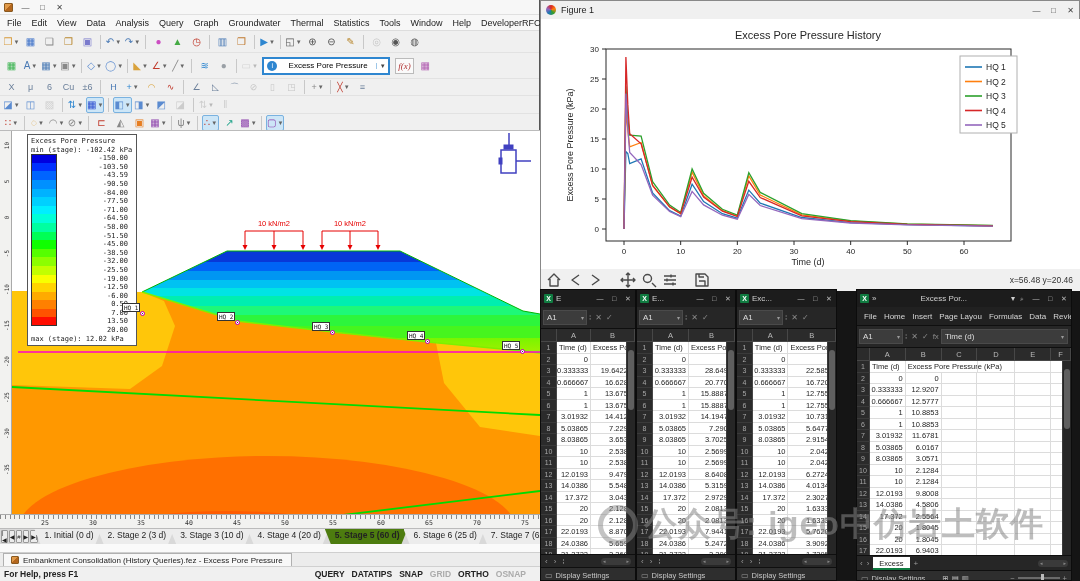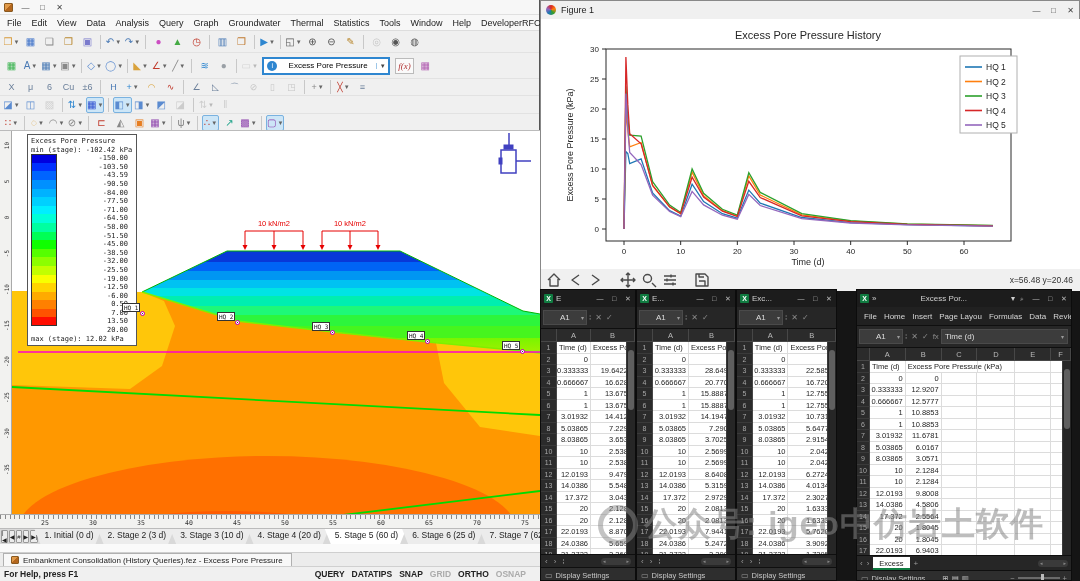--- a/index.html
+++ b/index.html
@@ -42,21 +42,21 @@
   .leg-sw.f{border-top:1px solid #333;} .leg-sw.l{border-bottom:1px solid #333;}
   .leg-lab{flex:1;text-align:right;padding-right:6px;}
   .hq-label{position:absolute;background:#fff;border:1px solid #333;font-family:"DejaVu Sans Mono",monospace;font-size:6px;line-height:7px;padding:0 1px;color:#111;}
   .hq-dot{position:absolute;width:5px;height:5px;border:1px solid #c400c4;border-radius:50%;background:radial-gradient(circle,#333 0 .8px,#fff 1px);}
   .hruler{position:absolute;left:0;top:514px;width:540px;height:14px;background:#f2f2f0;border-top:1px solid #aaa;}
   .hruler .ticks{position:absolute;left:0;top:0;width:540px;height:4px;background:repeating-linear-gradient(90deg,#888 0 1px,transparent 1px 4.8px);}
   .hruler span{position:absolute;top:4px;font-family:"DejaVu Sans Mono",monospace;font-size:6.5px;color:#333;transform:translateX(-50%);}
   .stages{position:absolute;left:0;top:528px;width:540px;height:16px;background:#d9d9d9;display:flex;align-items:stretch;border-top:1px solid #bbb;}
   .snav{width:15px;background:#ececec;border:1px solid #999;border-radius:1px;font-size:6px;display:flex;align-items:center;justify-content:center;color:#222;margin:1px 0 1px 1px;}
   .stage-tab{padding:1px 8px 0 10px;font-size:8.5px;color:#222;background:#ececec;clip-path:polygon(0 0,100% 0,calc(100% - 6px) 100%,6px 100%);margin-left:-4px;white-space:nowrap;}
-  .stage-tab.active{background:#ffffff;font-weight:normal;}
+  .stage-tab.active{background:#4d7c0f;font-weight:bold;}
   .gapstrip{position:absolute;left:0;top:544px;width:540px;height:8px;background:#fafafa;}
   .doctabs{position:absolute;left:0;top:552px;width:540px;height:14px;background:#ececec;border-top:1px solid #cfcfcf;display:flex;align-items:flex-end;}
   .doctab{display:flex;align-items:center;height:13px;background:#f8f8f8;border:1px solid #b0b0b0;border-bottom:none;font-size:8px;color:#222;padding:0 8px 0 3px;margin-left:3px;white-space:nowrap;}
   .doctab .app-ico{width:8px;height:8px;}
   .statusbar{position:absolute;left:0;top:566px;width:540px;height:15px;background:#f0f0f0;border-top:1px solid #d0d0d0;display:flex;align-items:center;font-size:8.5px;color:#222;}
   .statusbar .lft{padding-left:4px;font-weight:bold;}
   .statusbar .tgl{margin-left:auto;display:flex;gap:7px;padding-right:14px;font-weight:bold;}
   .tgl span.off{color:#ababab;}
   
   .mpl{position:absolute;left:540px;top:0;width:540px;height:290px;background:#f0f0f0;border:1px solid #888;}
@@ -72,21 +72,21 @@
   .xlwin{position:absolute;top:289px;height:292px;background:#2b2b2b;overflow:hidden;border:1px solid #0c0c0c;}
   .xl-title{height:17px;background:#1c1c1c;display:flex;align-items:center;color:#cfcfcf;font-size:8px;}
   .xl-ico{width:9px;height:9px;background:#107c41;color:#fff;font-size:7px;font-weight:bold;line-height:9px;text-align:center;margin:0 3px;border-radius:1px;}
   .xl-title .t{white-space:nowrap;overflow:hidden;flex:1;}
   .xl-title .ctr{text-align:center;}
   .xl-btn{width:14px;text-align:center;font-size:7px;color:#bbb;}
   .xl-ribbon{height:19px;background:#212121;display:flex;align-items:center;color:#d6d6d6;font-size:8px;gap:1px;padding-left:4px;border-bottom:1px solid #0f0f0f;}
   .xl-ribbon span{padding:0 3px;white-space:nowrap;}
   .xl-formula{height:22px;background:#262626;display:flex;align-items:center;border-bottom:1px solid #0f0f0f;}
   .namebox{width:44px;height:15px;background:#3c3c3c;color:#ddd;font-size:8px;display:flex;align-items:center;margin-left:2px;border:1px solid #4a4a4a;}
-  .namebox .v{flex:1;padding-left:16px;} .namebox .dd{font-size:6px;color:#999;padding-right:2px;}
+  .namebox .v{flex:1;padding-left:3px;} .namebox .dd{font-size:6px;color:#999;padding-right:2px;}
   .fmico{color:#8a8a8a;font-size:8px;padding:0 2px;}
   .fmval{flex:1;height:15px;background:#3c3c3c;border:1px solid #4a4a4a;color:#ddd;font-size:8px;display:flex;align-items:center;padding:0 3px;margin-right:3px;}
   .fmval .dd{margin-left:auto;font-size:6px;color:#999;}
   .xl-colhdr{height:13px;display:flex;background:#2b2b2b;border-bottom:1px solid #474747;color:#b9b9b9;font-size:7.5px;}
   .xl-colhdr div{border-right:1px solid #474747;display:flex;align-items:center;justify-content:center;}
   .xl-grid{position:relative;background:#fff;overflow:hidden;}
   .xlrow{display:flex;height:11.5px;line-height:11.5px;font-size:7.5px;color:#1d1d1d;}
   .xlrow .rn{background:#2b2b2b;color:#a8a8a8;text-align:center;border-right:1px solid #474747;border-bottom:1px solid #3a3a3a;font-size:7px;}
   .xlrow .c{border-right:1px solid #dcdcdc;border-bottom:1px solid #dcdcdc;text-align:right;padding-right:2px;white-space:nowrap;overflow:hidden;}
   .xlrow .c.hd{text-align:left;padding-left:2px;}

